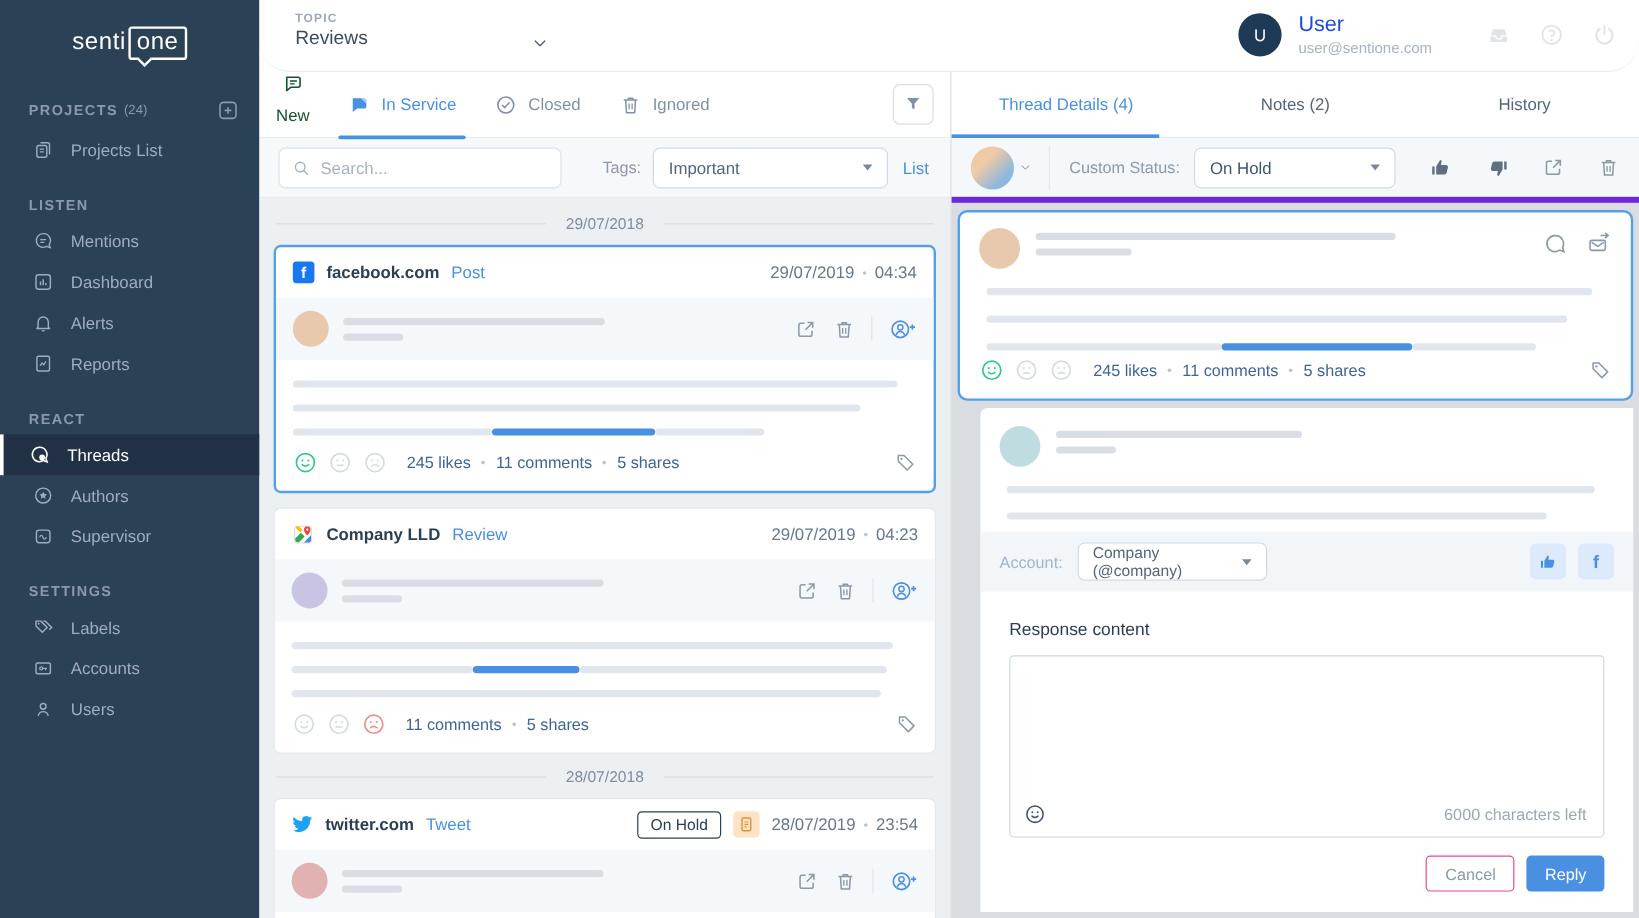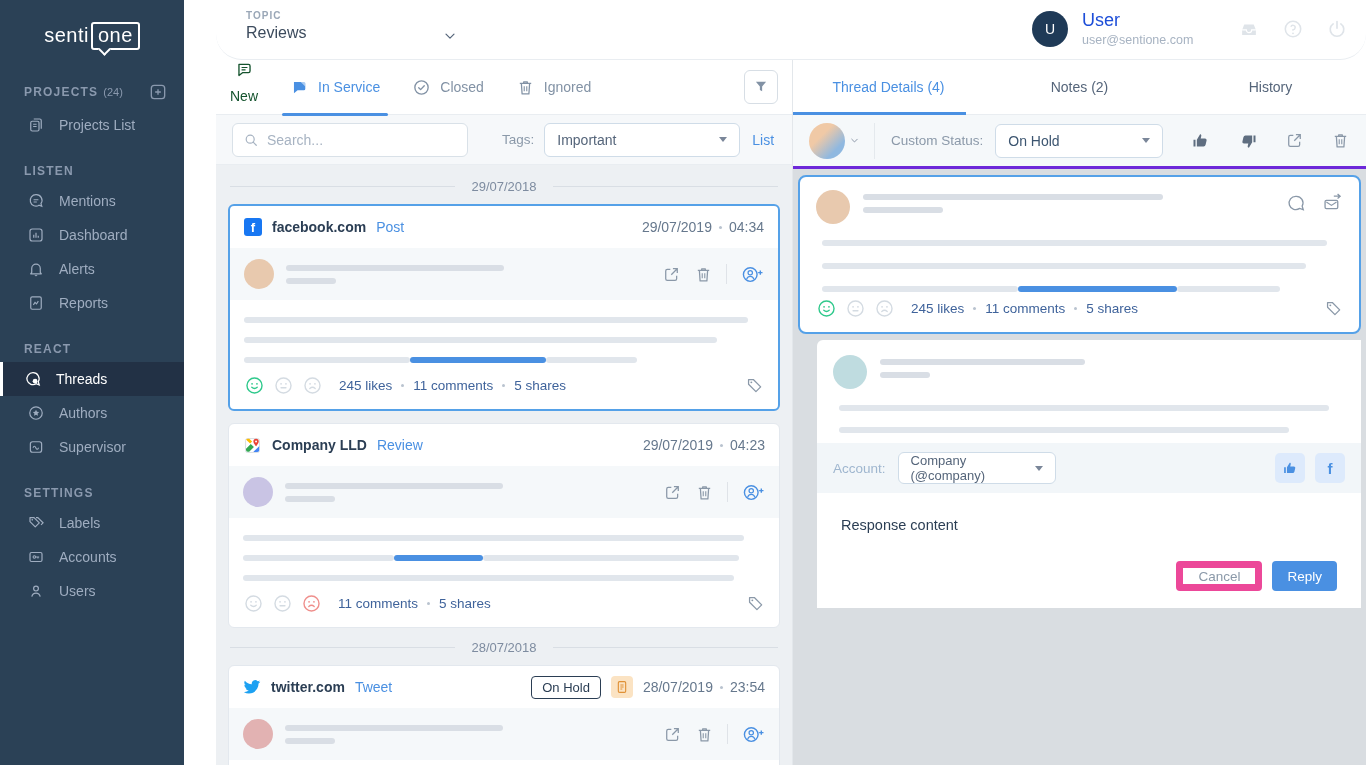--- a/index.html
+++ b/index.html
@@ -2,21 +2,21 @@
 <html><head>
 <meta charset="utf-8">
 <style>
   * { box-sizing:border-box; margin:0; padding:0; }
   html,body { width:1366px; height:765px; overflow:hidden; }
   body { font-family:"Liberation Sans", sans-serif; background:#fff; position:relative; color:#2b3e54; }
   svg { display:block; }
   .ico { display:inline-flex; align-items:center; justify-content:center; }
 
   
-  #sidebar { position:absolute; left:0; top:0; width:184px; height:765px; background:#2b4156; z-index:3; }
+  #sidebar { position:absolute; left:0; top:0; width:216px; height:765px; background:#2b4156; z-index:3; }
   .logo { text-align:center; padding:22px 0 10px; color:#fff; font-size:20px; letter-spacing:.5px; }
   .logo-box { display:inline-block; border:2px solid #fff; border-radius:3px; padding:0 5px 1px; margin-left:2px; position:relative; }
   .logo-box::after { content:""; position:absolute; left:7px; bottom:-6px; width:7px; height:7px; background:#2b4156; border-left:2px solid #fff; border-bottom:2px solid #fff; transform:rotate(-45deg); }
   .s-section { margin-top:16px; }
   .s-head { display:flex; align-items:center; padding:6px 16px 6px 24px; font-size:12px; font-weight:bold; letter-spacing:1.2px; color:#8a99ae; }
   .s-count { font-size:11px; font-weight:normal; margin-left:5px; letter-spacing:0; }
   .s-plus { margin-left:auto; color:#8a99ae; cursor:pointer; }
   .s-item { display:flex; align-items:center; gap:14px; padding:8px 24px; font-size:14px; color:#9fadc0; cursor:pointer; border-left:3px solid transparent; }
   .s-item .ico { color:#9fadc0; }
   .s-item.active { background:#223145; color:#fff; border-left:3px solid #fff; padding-left:21px; }
@@ -87,21 +87,21 @@
   .face.pos { color:#2fc98c; } .face.neg { color:#ef8f8c; }
   .stats { display:flex; align-items:center; gap:9px; font-size:13.5px; color:#3f639b; }
   .tag-ico { margin-left:auto; color:#8a98a8; cursor:pointer; }
 
   
   #detail-col { position:absolute; left:792px; top:60px; width:574px; height:705px; border-left:1px solid #e3e7eb; background:#d9dde1; display:flex; flex-direction:column; }
   .d-tabs { height:55px; background:#fff; border-bottom:1px solid #e9edf1; display:flex; flex:none; }
   .d-tab { flex:1; display:flex; align-items:center; justify-content:center; font-size:14px; color:#55657a; position:relative; cursor:pointer; }
   .d-tab.active { color:#4a90e2; }
   .d-tab.active::after { content:""; position:absolute; left:0; right:18px; bottom:-1px; height:3px; background:#4a90e2; }
-  .d-toolbar { height:54px; background:#f5f8fa; border-bottom:3px solid #6d28d9; display:flex; align-items:center; padding:0 16px; flex:none; }
+  .d-toolbar { height:54px; background:#f5f8fa; border-bottom:5px solid #6d28d9; display:flex; align-items:center; padding:0 16px; flex:none; }
   .agent-wrap { display:flex; align-items:center; gap:4px; padding-right:14px; border-right:1px solid #e4e9ed; cursor:pointer; }
   .agent-avatar { width:36px; height:36px; border-radius:50%; background:linear-gradient(135deg,#f0c9a6 35%,#8fb8e0 75%); }
   .mini-chev { color:#7a8699; }
   .status-label { margin-left:16px; font-size:13.5px; color:#8b99a9; margin-right:12px; }
   .select.status { width:168px; color:#3c5570; }
   .tool-icons { margin-left:auto; display:flex; align-items:center; gap:27px; }
   .tool-icons .dark { color:#5f6e80; cursor:pointer; }
   .tool-icons .grey { color:#8a98a8; cursor:pointer; }
   .d-content { flex:1; padding:6px 5px 10px; overflow:hidden; }
   .d-card { border:2px solid #55a1e8; border-radius:8px; background:#fff; overflow:hidden; }
@@ -118,21 +118,21 @@
   .social-btns { margin-left:auto; display:flex; gap:10px; }
   .social-btn { width:30px; height:30px; border-radius:5px; background:#ddeafc; color:#4a90e2; display:grid; place-items:center; cursor:pointer; font-weight:bold; font-size:15px; }
   .response-area { padding:24px 24px 0; }
   .response-label { font-size:14.5px; color:#2b3e54; margin-bottom:13px; }
   .response-box { border:1px solid #ccd7e0; border-radius:4px; height:152px; position:relative; background:#fff; }
   .response-box textarea { width:100%; height:104px; border:0; outline:0; resize:none; padding:10px 12px; font-family:inherit; font-size:14px; color:#2b3e54; background:transparent; }
   .smiley { position:absolute; left:11px; bottom:9px; color:#42526b; cursor:pointer; }
   .chars { position:absolute; right:14px; bottom:11px; color:#9aa7b5; font-size:13.5px; }
   .btn-row { display:flex; justify-content:flex-end; gap:10px; padding:15px 24px 17px; }
   .btn { height:30px; padding:0 15px; border-radius:4px; font-size:13.5px; display:flex; align-items:center; cursor:pointer; border:0; font-family:inherit; }
-  .btn.cancel { background:#fff; border:7px solid #ec4899; color:#8b99a9; }
+  .btn.cancel { background:#fff; border:1px solid #ec4899; color:#8b99a9; }
   .btn.primary { background:#4a90e2; color:#fff; }
 
   .w-218{width:218px}.w-205{width:205px}.w-50{width:50px}.w-300{width:300px}.w-80{width:80px}
   .mb0{margin-bottom:0}
 </style>
 </head>
 <body>
 
 <svg width="0" height="0" style="position:absolute">
   <defs>
@@ -861,20 +861,29 @@
           <span class="social-btn ico">
               <svg width="17" height="17">
                 <use href="#i-thumb-up"></use>
               </svg>
             </span>
           <span class="social-btn">f</span>
         </span>
       </div>
       <div class="response-area">
         <div class="response-label">Response content</div>
+        <div class="response-box">
+          <textarea style=""></textarea>
+          <span class="smiley ico">
+              <svg width="19" height="19">
+                <use href="#i-smile"></use>
+              </svg>
+            </span>
+          <span class="chars">6000 characters left</span>
+        </div>
       </div>
       <div class="btn-row">
         <button class="btn cancel">Cancel</button>
         <button class="btn primary">Reply</button>
       </div>
     </div>
   </div>
 </section>
 
 </body></html>

